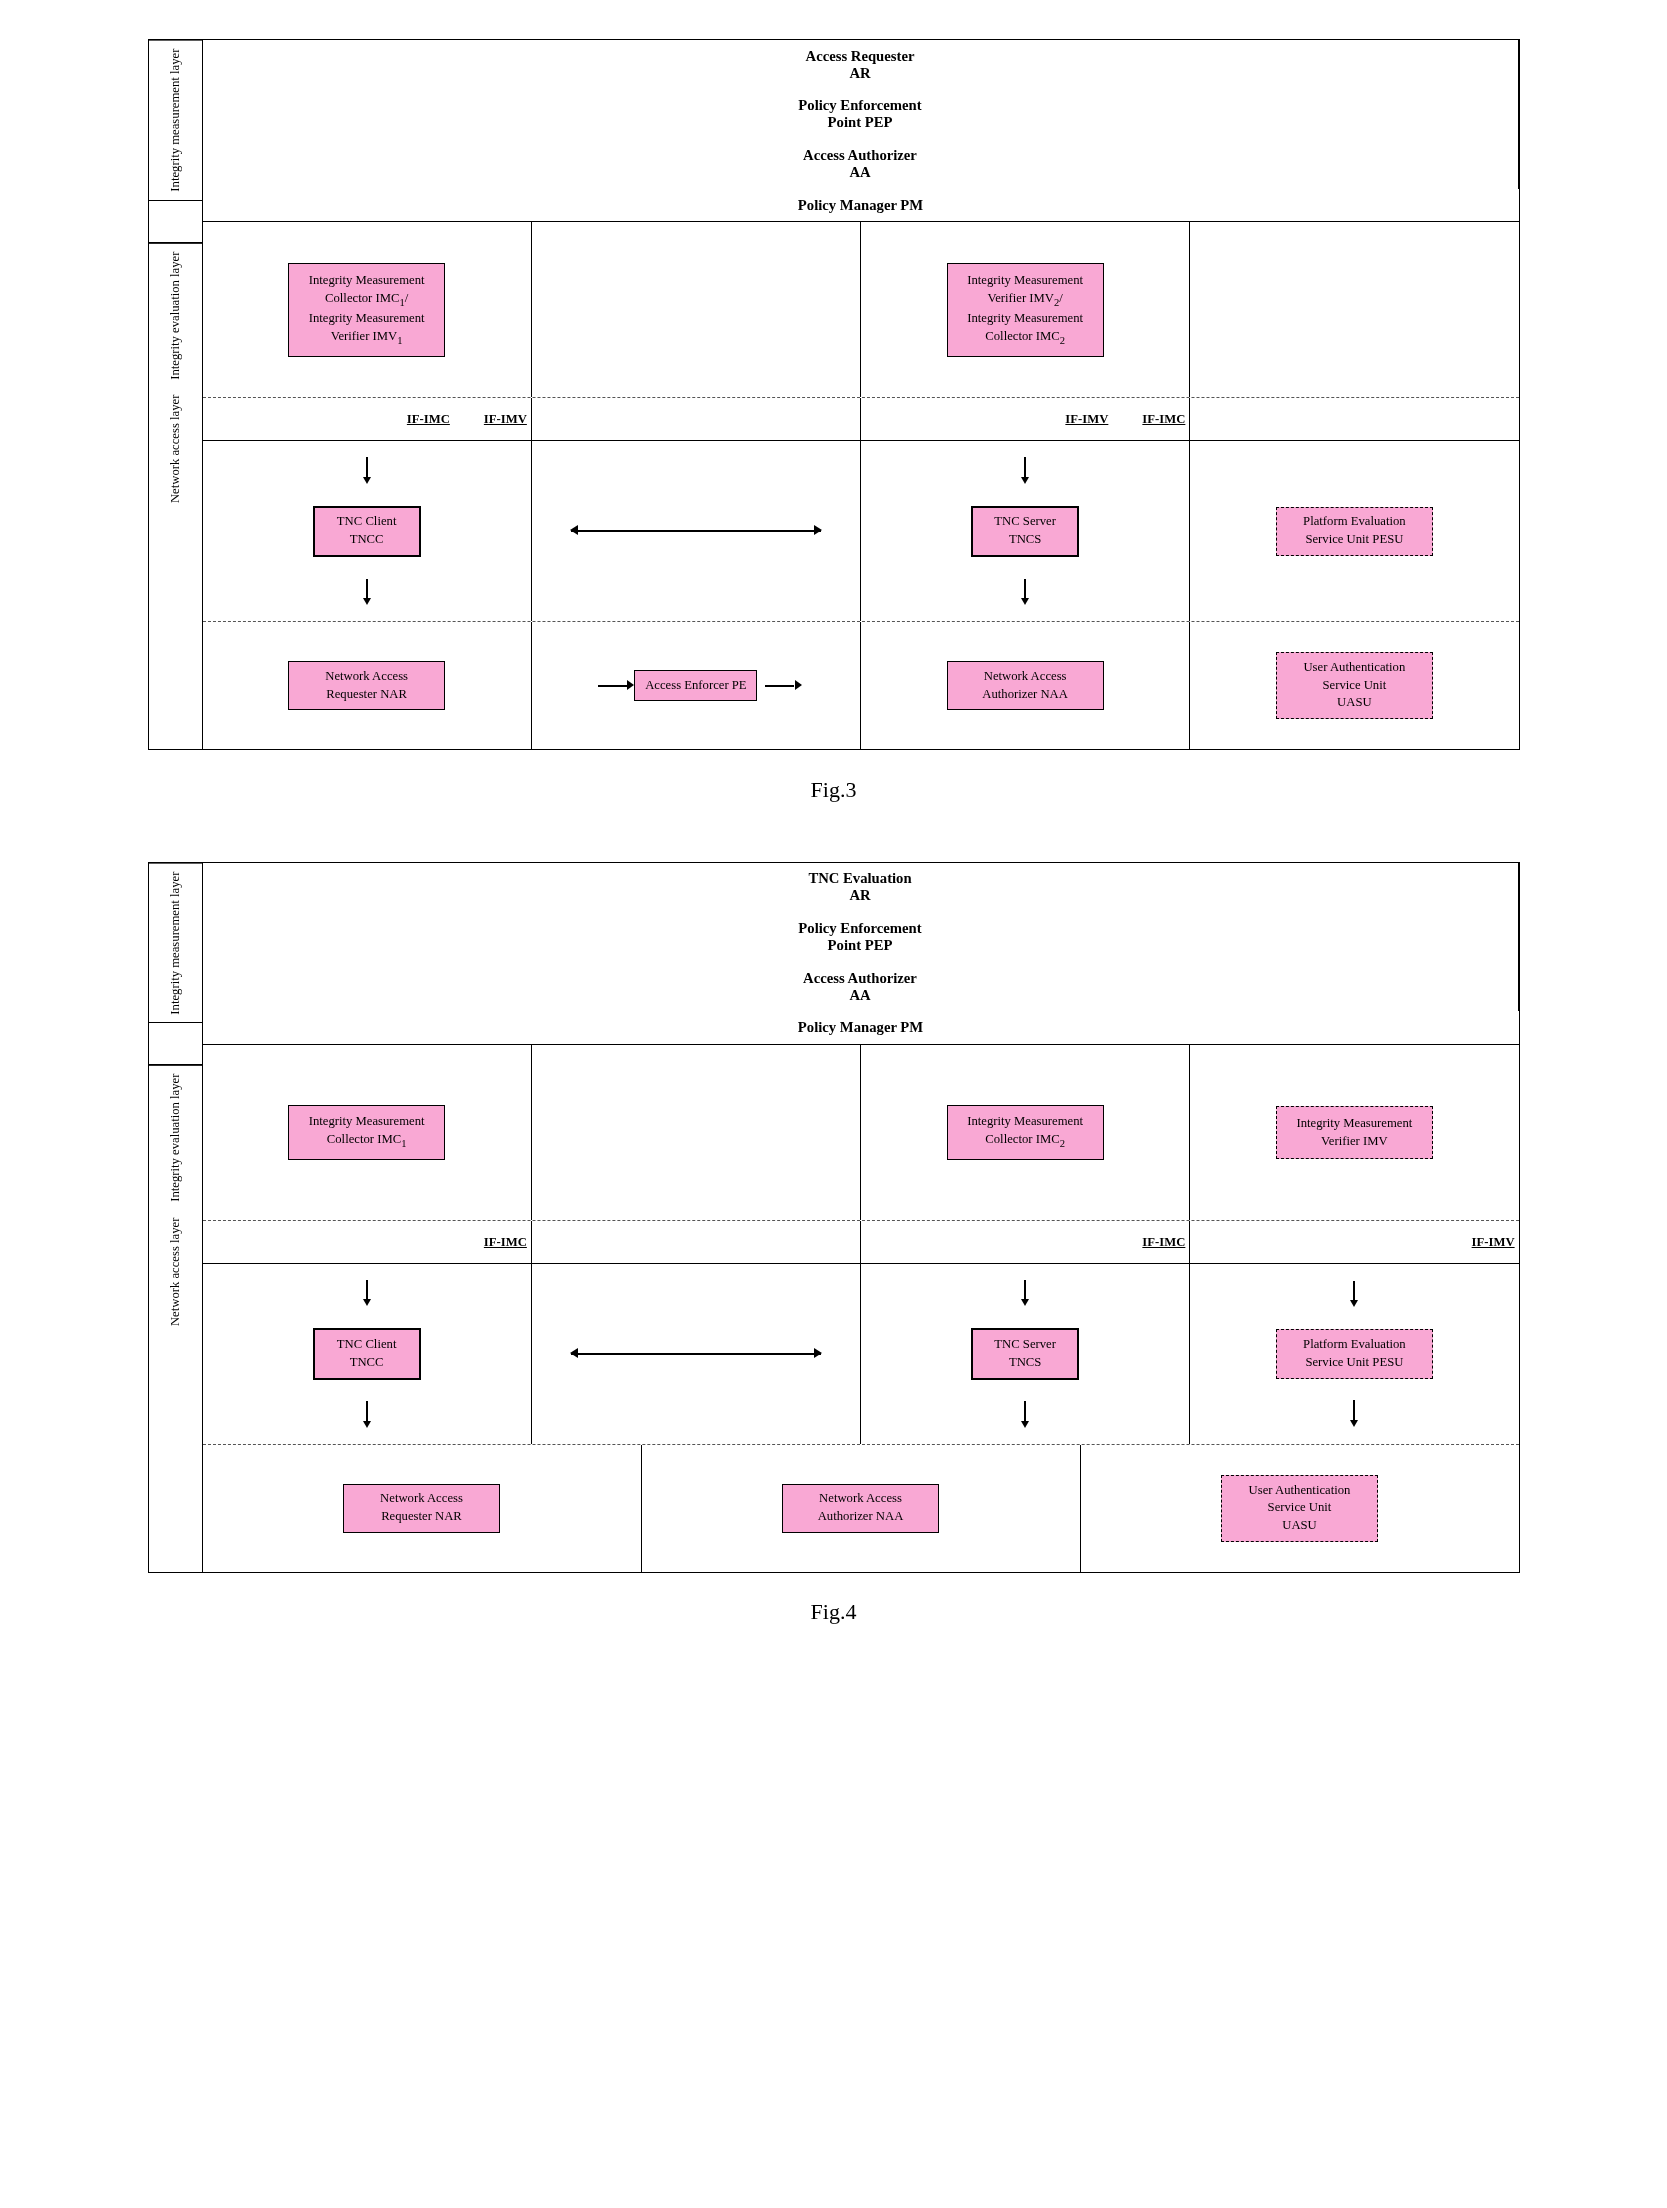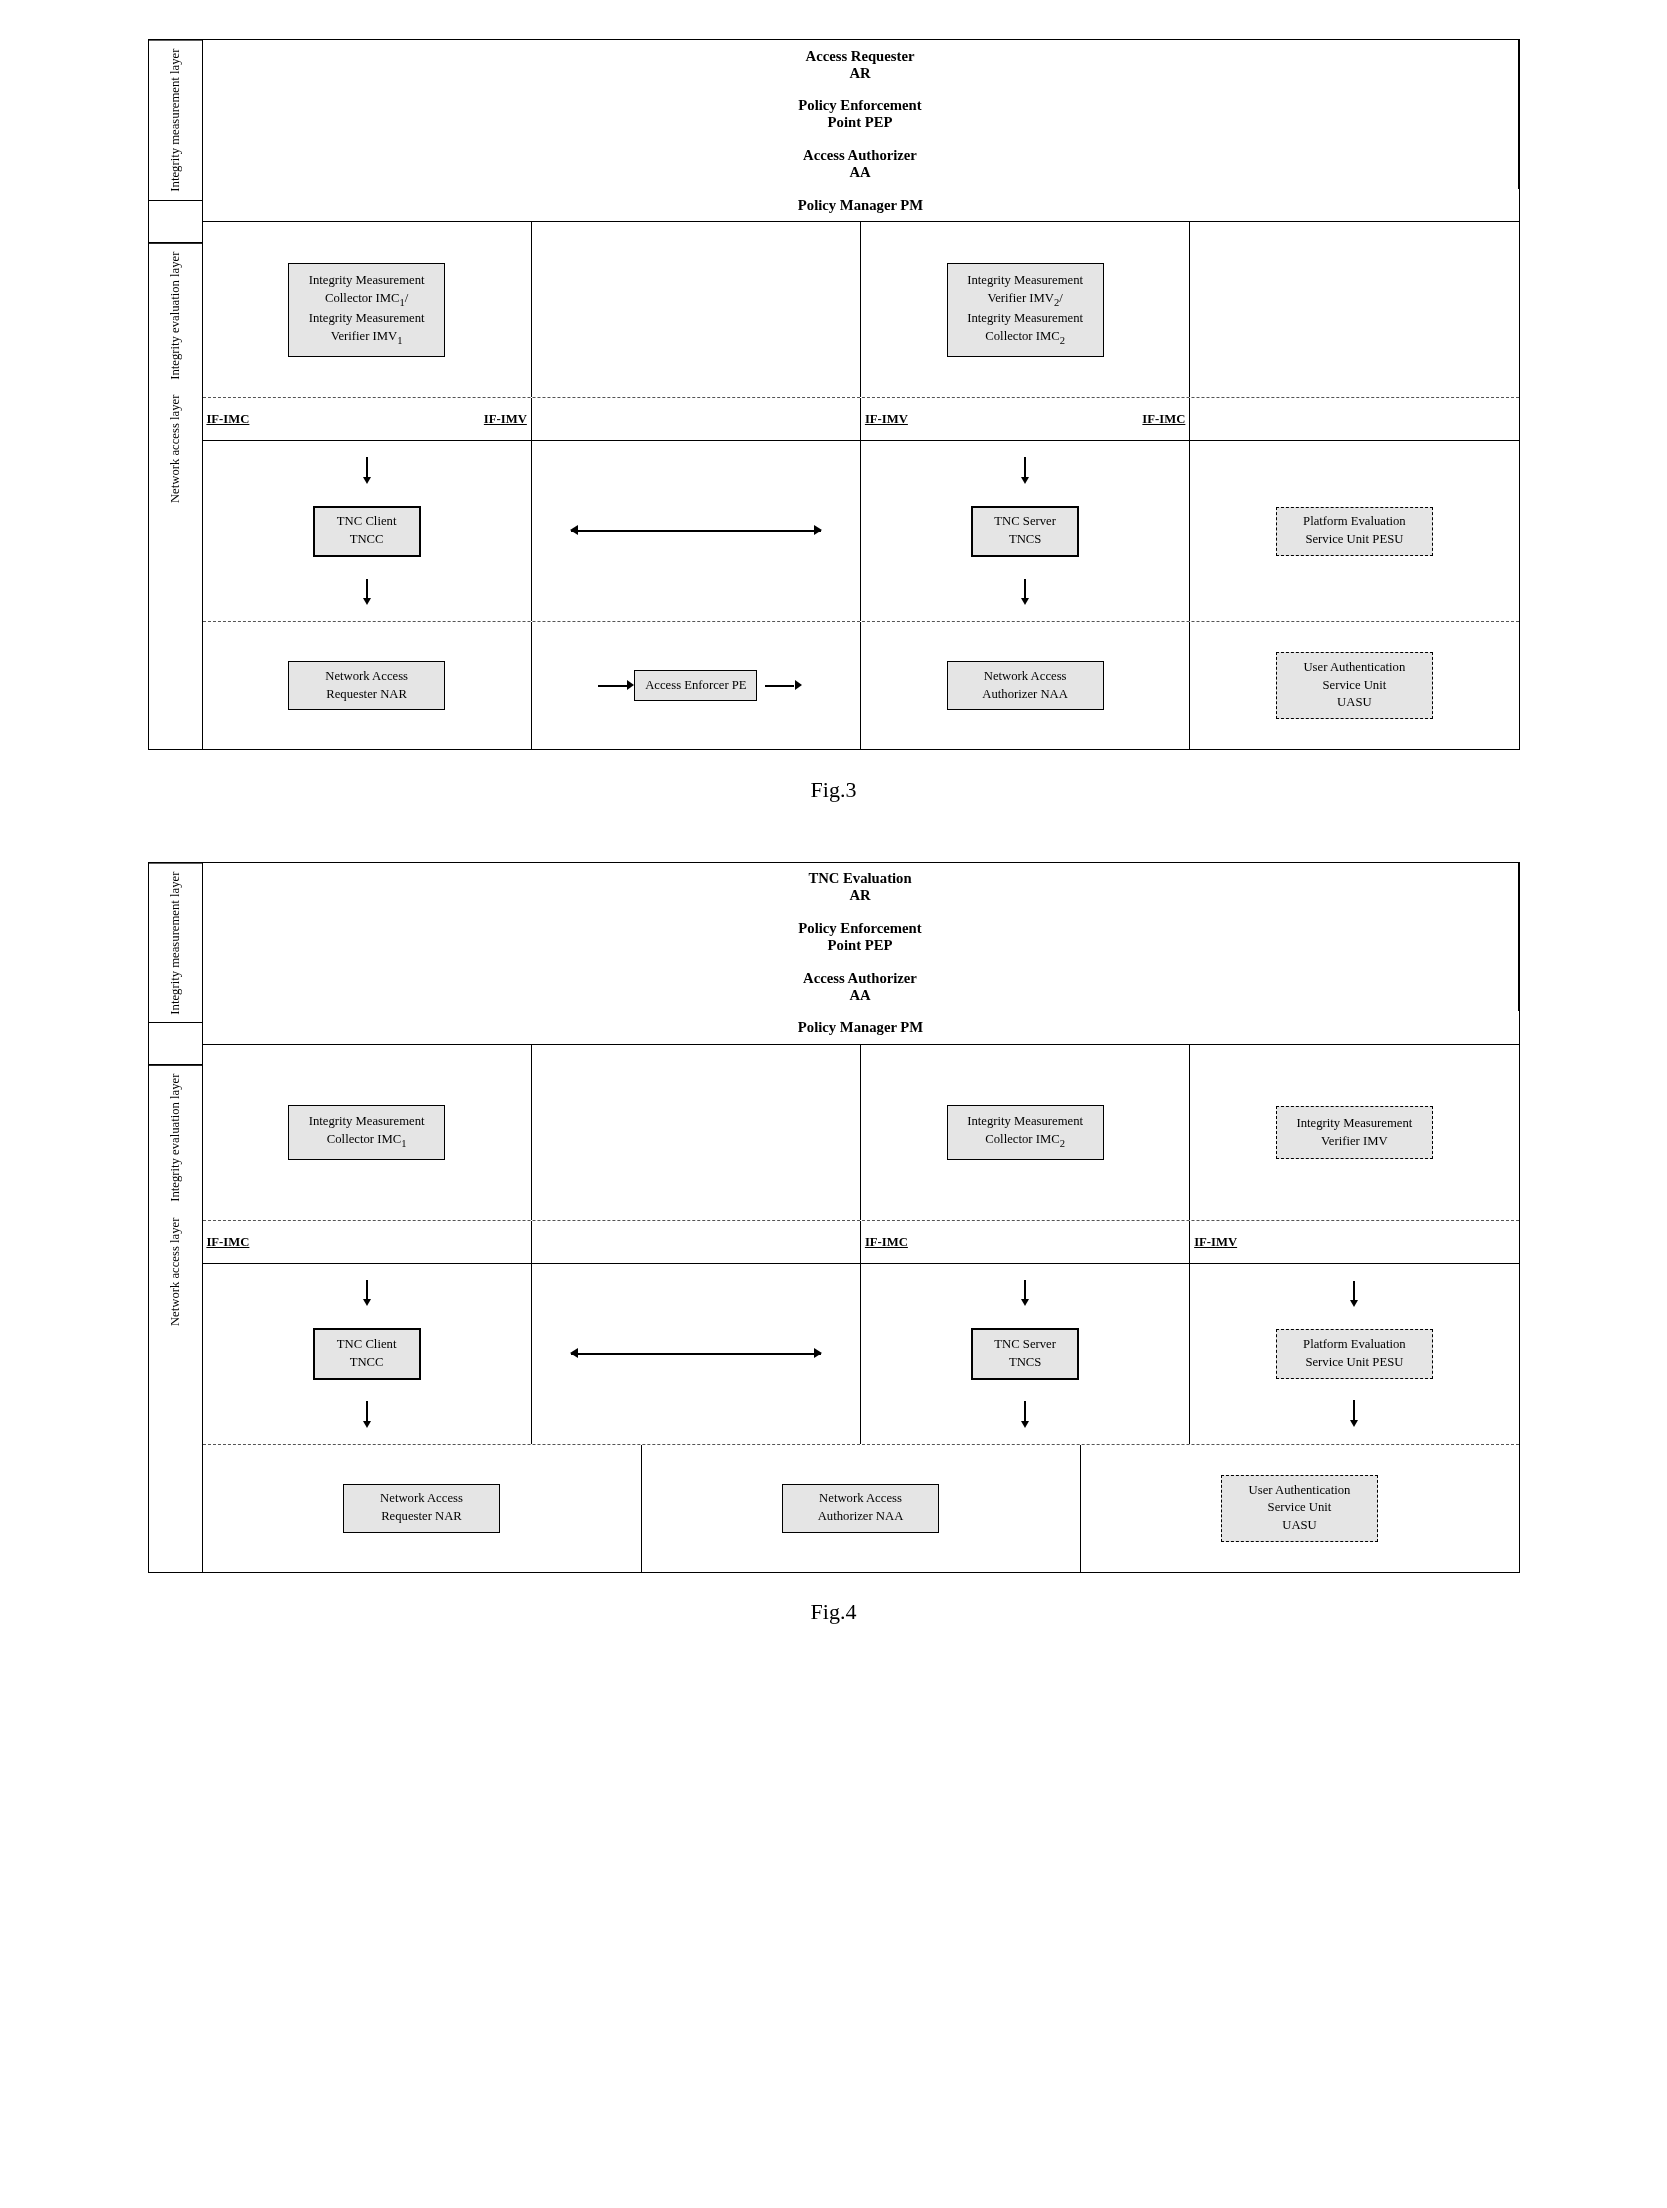--- a/index.html
+++ b/index.html
@@ -115,21 +115,21 @@
       border-right: none;
     }
 
     
     .comp-box {
       border: 1.5px solid #000;
       padding: 5.9px 9.8px;
       text-align: center;
       font-size: 12.7px;
       line-height: 1.4;
-      background: #e5e5e5;
+      background: #f9a8d4;
       min-width: 108px;
       max-width: 157px;
     }
 
     .comp-box.dashed {
       border-style: dashed;
     }
 
     .comp-box.double {
       border: 2.9px double #000;
@@ -141,21 +141,21 @@
       flex-direction: row;
       border-bottom: 1.5px solid #000;
     }
 
     .if-cell {
       flex: 1;
       border-right: 1.5px solid #000;
       display: flex;
       flex-direction: row;
       align-items: center;
-      justify-content: space-between;
+      justify-content: flex-end;
       gap: 34px;
       padding: 5.9px 3.9px;
       min-height: 39px;
     }
     .if-cell:last-child {
       border-right: none;
     }
 
     
     .arrow-down {

